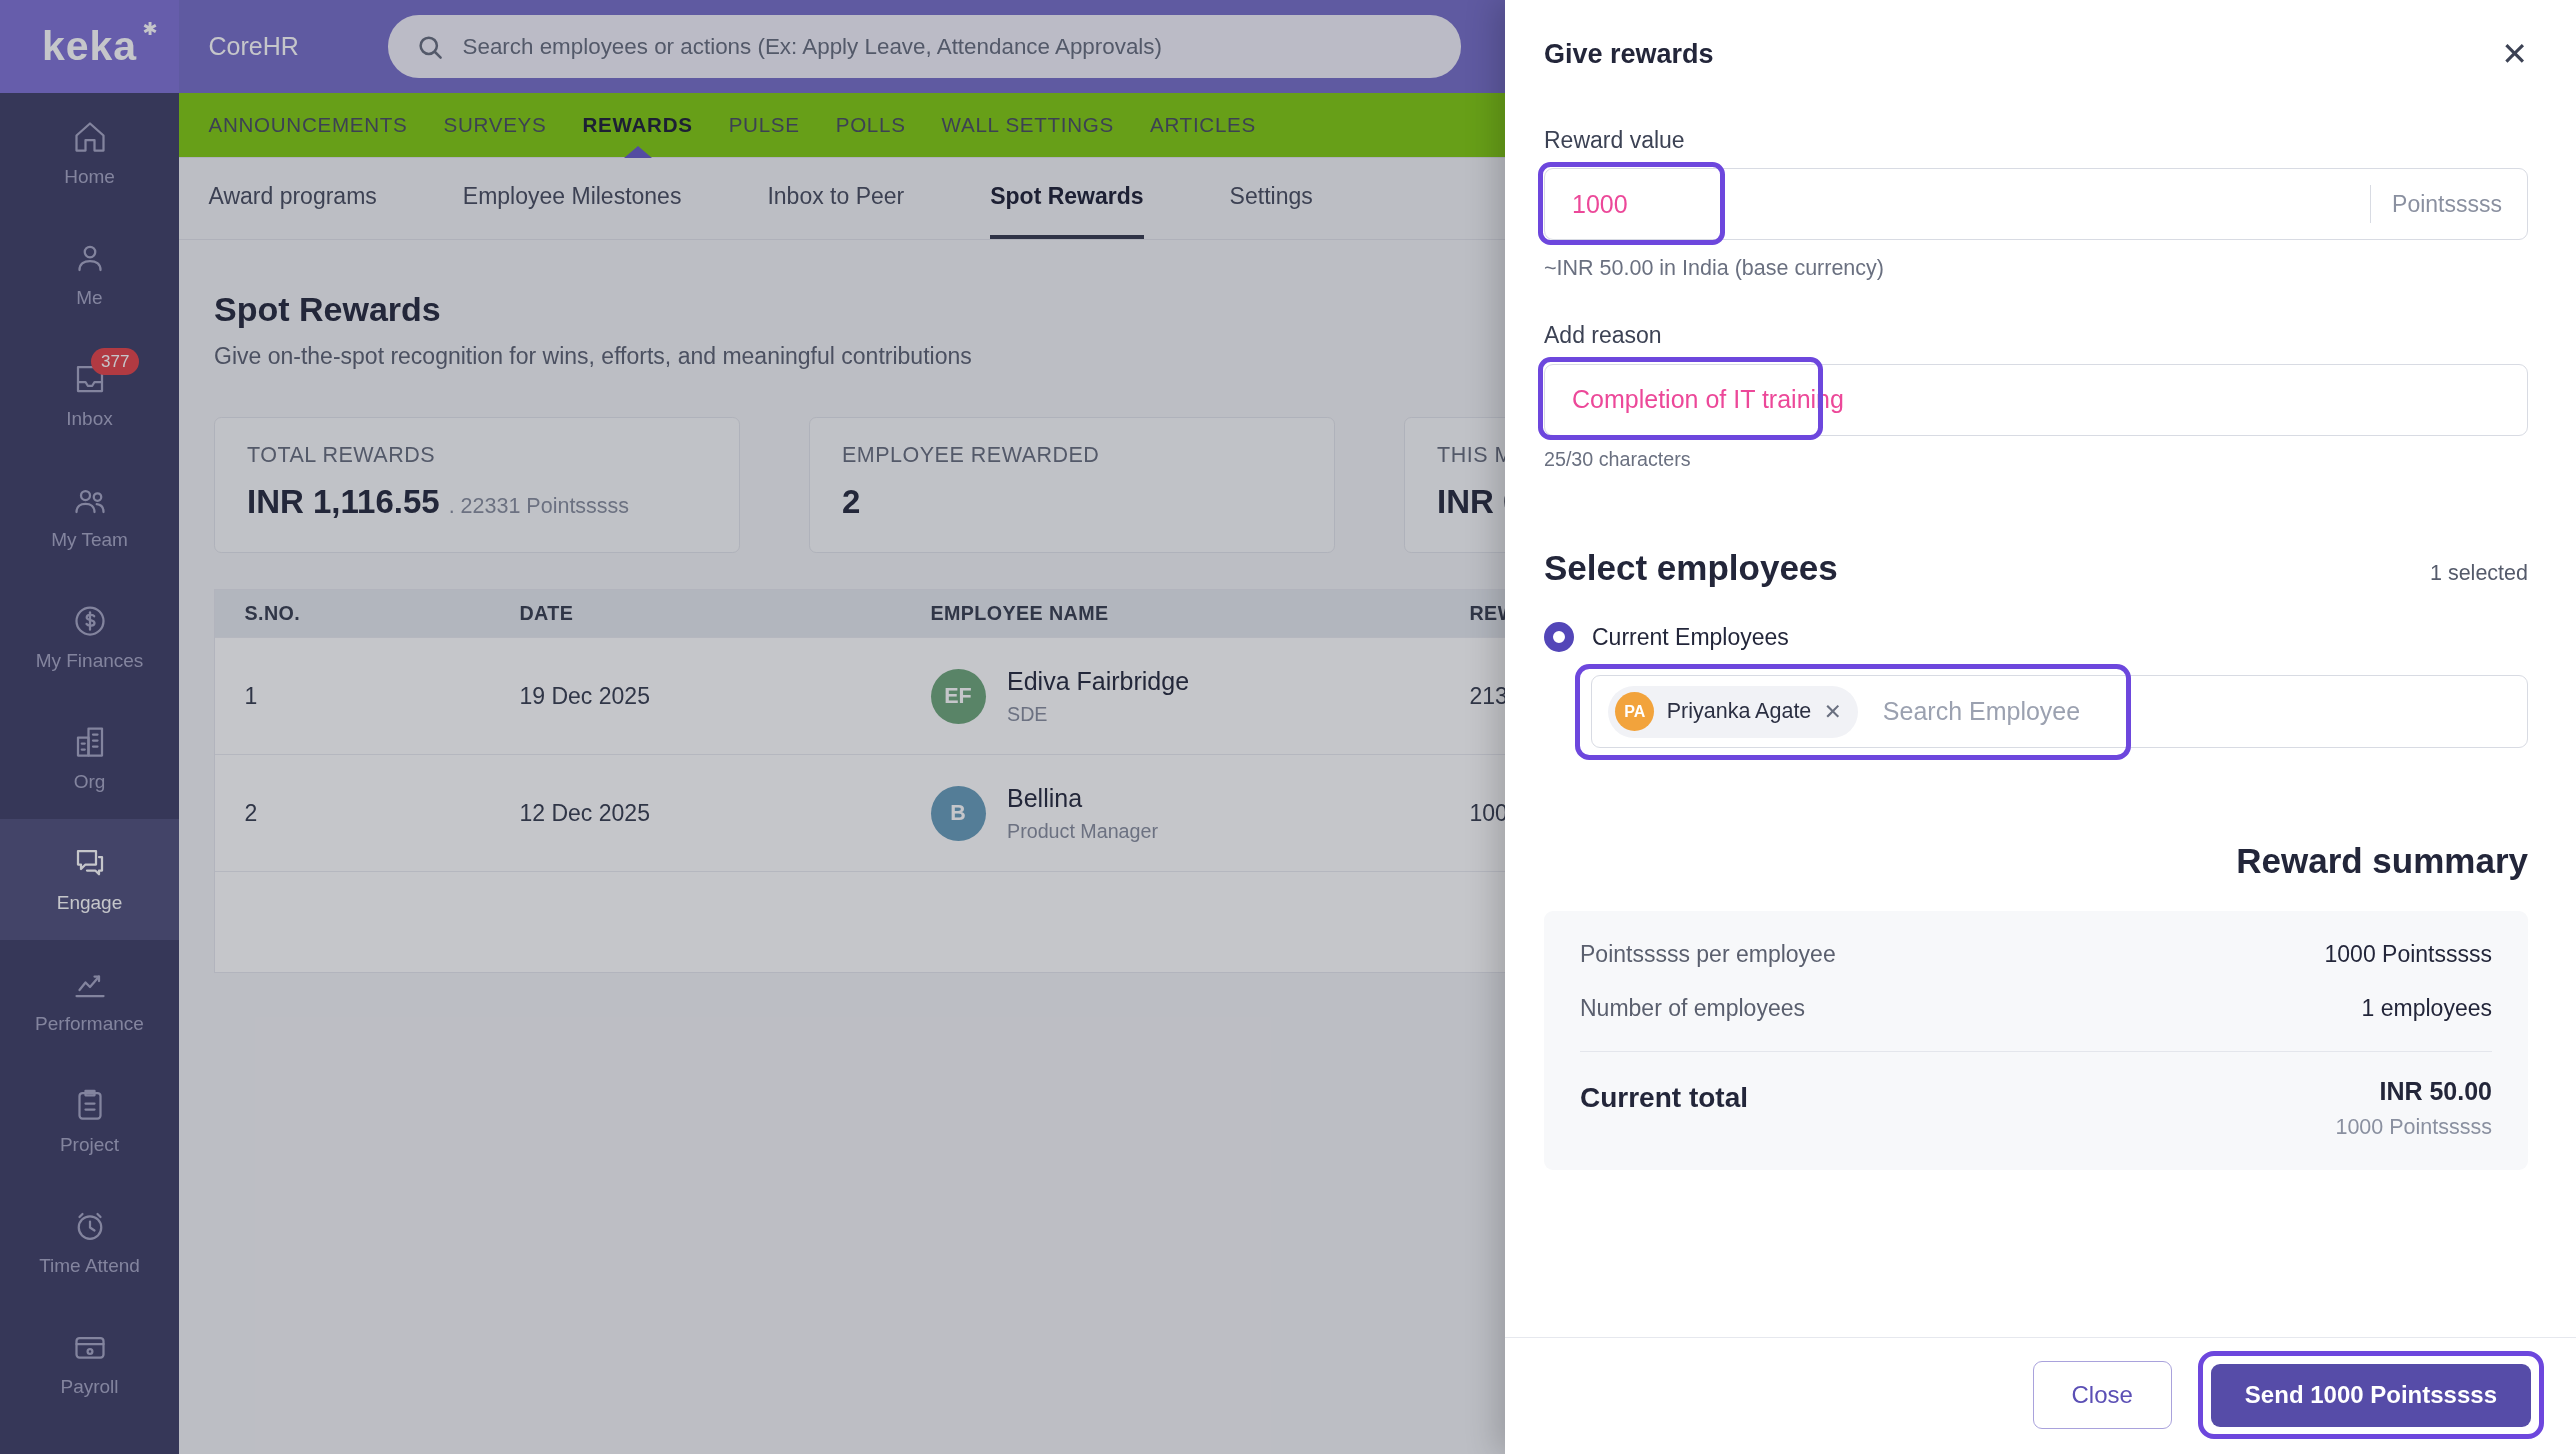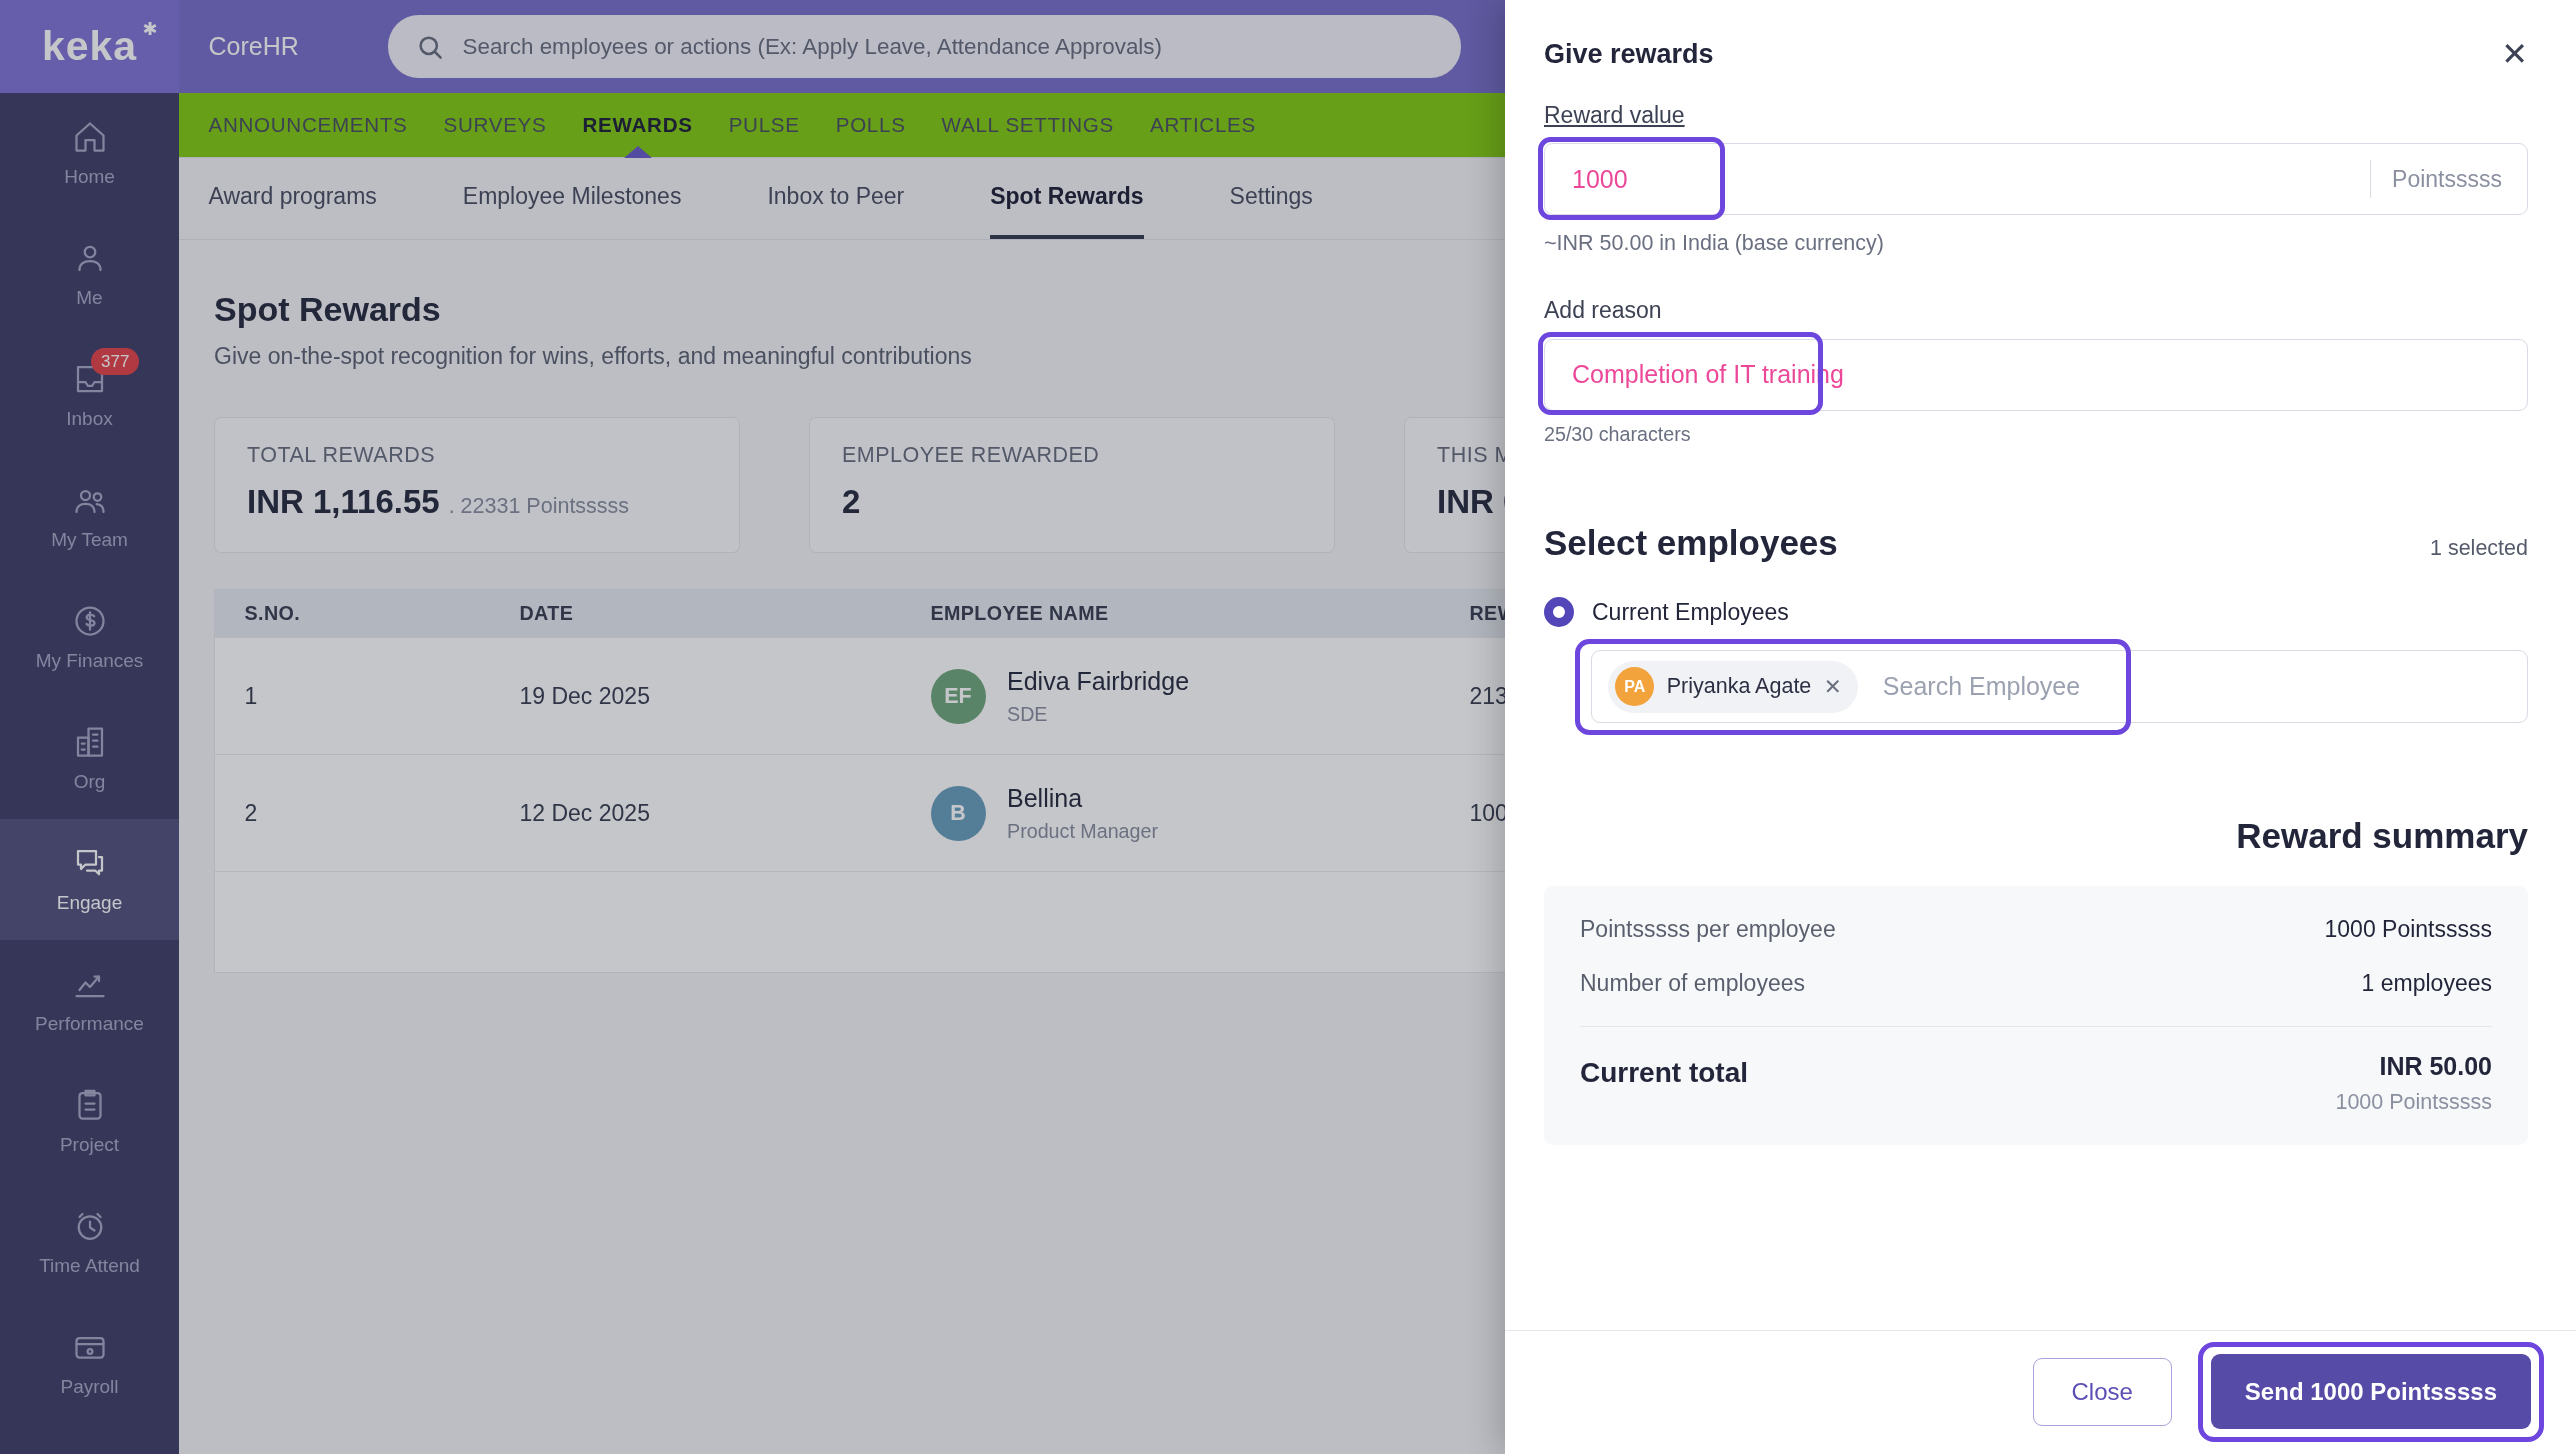--- a/index.html
+++ b/index.html
@@ -63,21 +63,21 @@
   .dim-overlay{position:absolute;left:0;top:0;bottom:0;right:1071px;background:rgba(13,15,35,0.24);z-index:5;}
 
   
   .modal{position:absolute;top:0;right:0;width:1071px;height:100%;background:#fff;z-index:10;box-shadow:-9px 0 30px rgba(0,0,0,0.18);display:flex;flex-direction:column;box-sizing:border-box;}
   .modal-header{padding:38px 48px 0 39px;display:flex;justify-content:space-between;align-items:center;flex:none;}
   .modal-title{font-size:27px;font-weight:700;color:#23263A;}
   .modal-close{font-size:32px;color:#3C4254;cursor:pointer;line-height:1;}
   .modal-body{flex:1;padding:0 48px 0 39px;overflow:hidden;position:relative;}
 
   .field-label{font-size:23px;color:#3C4254;}
-  .ml-first{margin-top:32px;text-decoration:underline;}
+  .ml-first{margin-top:57px;}
   .input-wrap{position:relative;margin-top:14.3px;}
   .text-input-row{height:72px;border:0.9px solid #D8DBE3;border-radius:9px;display:flex;align-items:center;padding:0 25px;box-sizing:border-box;background:#fff;}
   .text-input{flex:1;border:none;outline:none;background:transparent;font-family:inherit;font-size:25px;color:#ec4899;min-width:0;}
   .unit-divider{width:0.9px;height:38px;background:#D8DBE3;margin:0 21.5px 0 10.7px;flex:none;}
   .unit-label{font-size:23px;color:#8A90A0;flex:none;}
   .hint{font-size:21.5px;color:#6A7080;margin-top:16px;}
   .ml-reason{margin-top:41px;}
   .counter{font-size:19.7px;color:#6A7080;margin-top:12.5px;}
 
   .annotation{position:absolute;border:5.4px solid #6D47DD;border-radius:12.5px;pointer-events:none;z-index:3;}
@@ -113,21 +113,21 @@
   .total-row{display:flex;justify-content:space-between;align-items:flex-start;}
   .total-label{font-size:28px;font-weight:700;color:#23263A;margin-top:5.4px;}
   .total-right{text-align:right;}
   .total-value{font-size:25px;font-weight:700;color:#23263A;}
   .total-sub{font-size:21.5px;color:#8A90A0;margin-top:9px;}
 
   .modal-footer{flex:none;border-top:0.9px solid #E6E8EE;padding:23px 45px 25px;display:flex;justify-content:flex-end;align-items:center;gap:39px;}
   .btn{font-family:inherit;font-size:24px;border-radius:9px;cursor:pointer;}
   .btn-close{height:68px;padding:0 38px;background:#fff;border:1.8px solid #A9A2DC;color:#5B4FB5;}
   .send-wrap{position:relative;}
-  .btn-send{height:75px;padding:0 34px;background:#564CA8;border:none;color:#fff;font-weight:600;}
+  .btn-send{height:63px;padding:0 34px;background:#564CA8;border:none;color:#fff;font-weight:600;}
 </style>
 </head>
 <body>
 
 <div class="app">
 
   <div class="sidebar">
     <div class="logo-block">
       <span class="logo-text"><span>keka</span><span class="logo-star">✱</span></span>
     </div>

